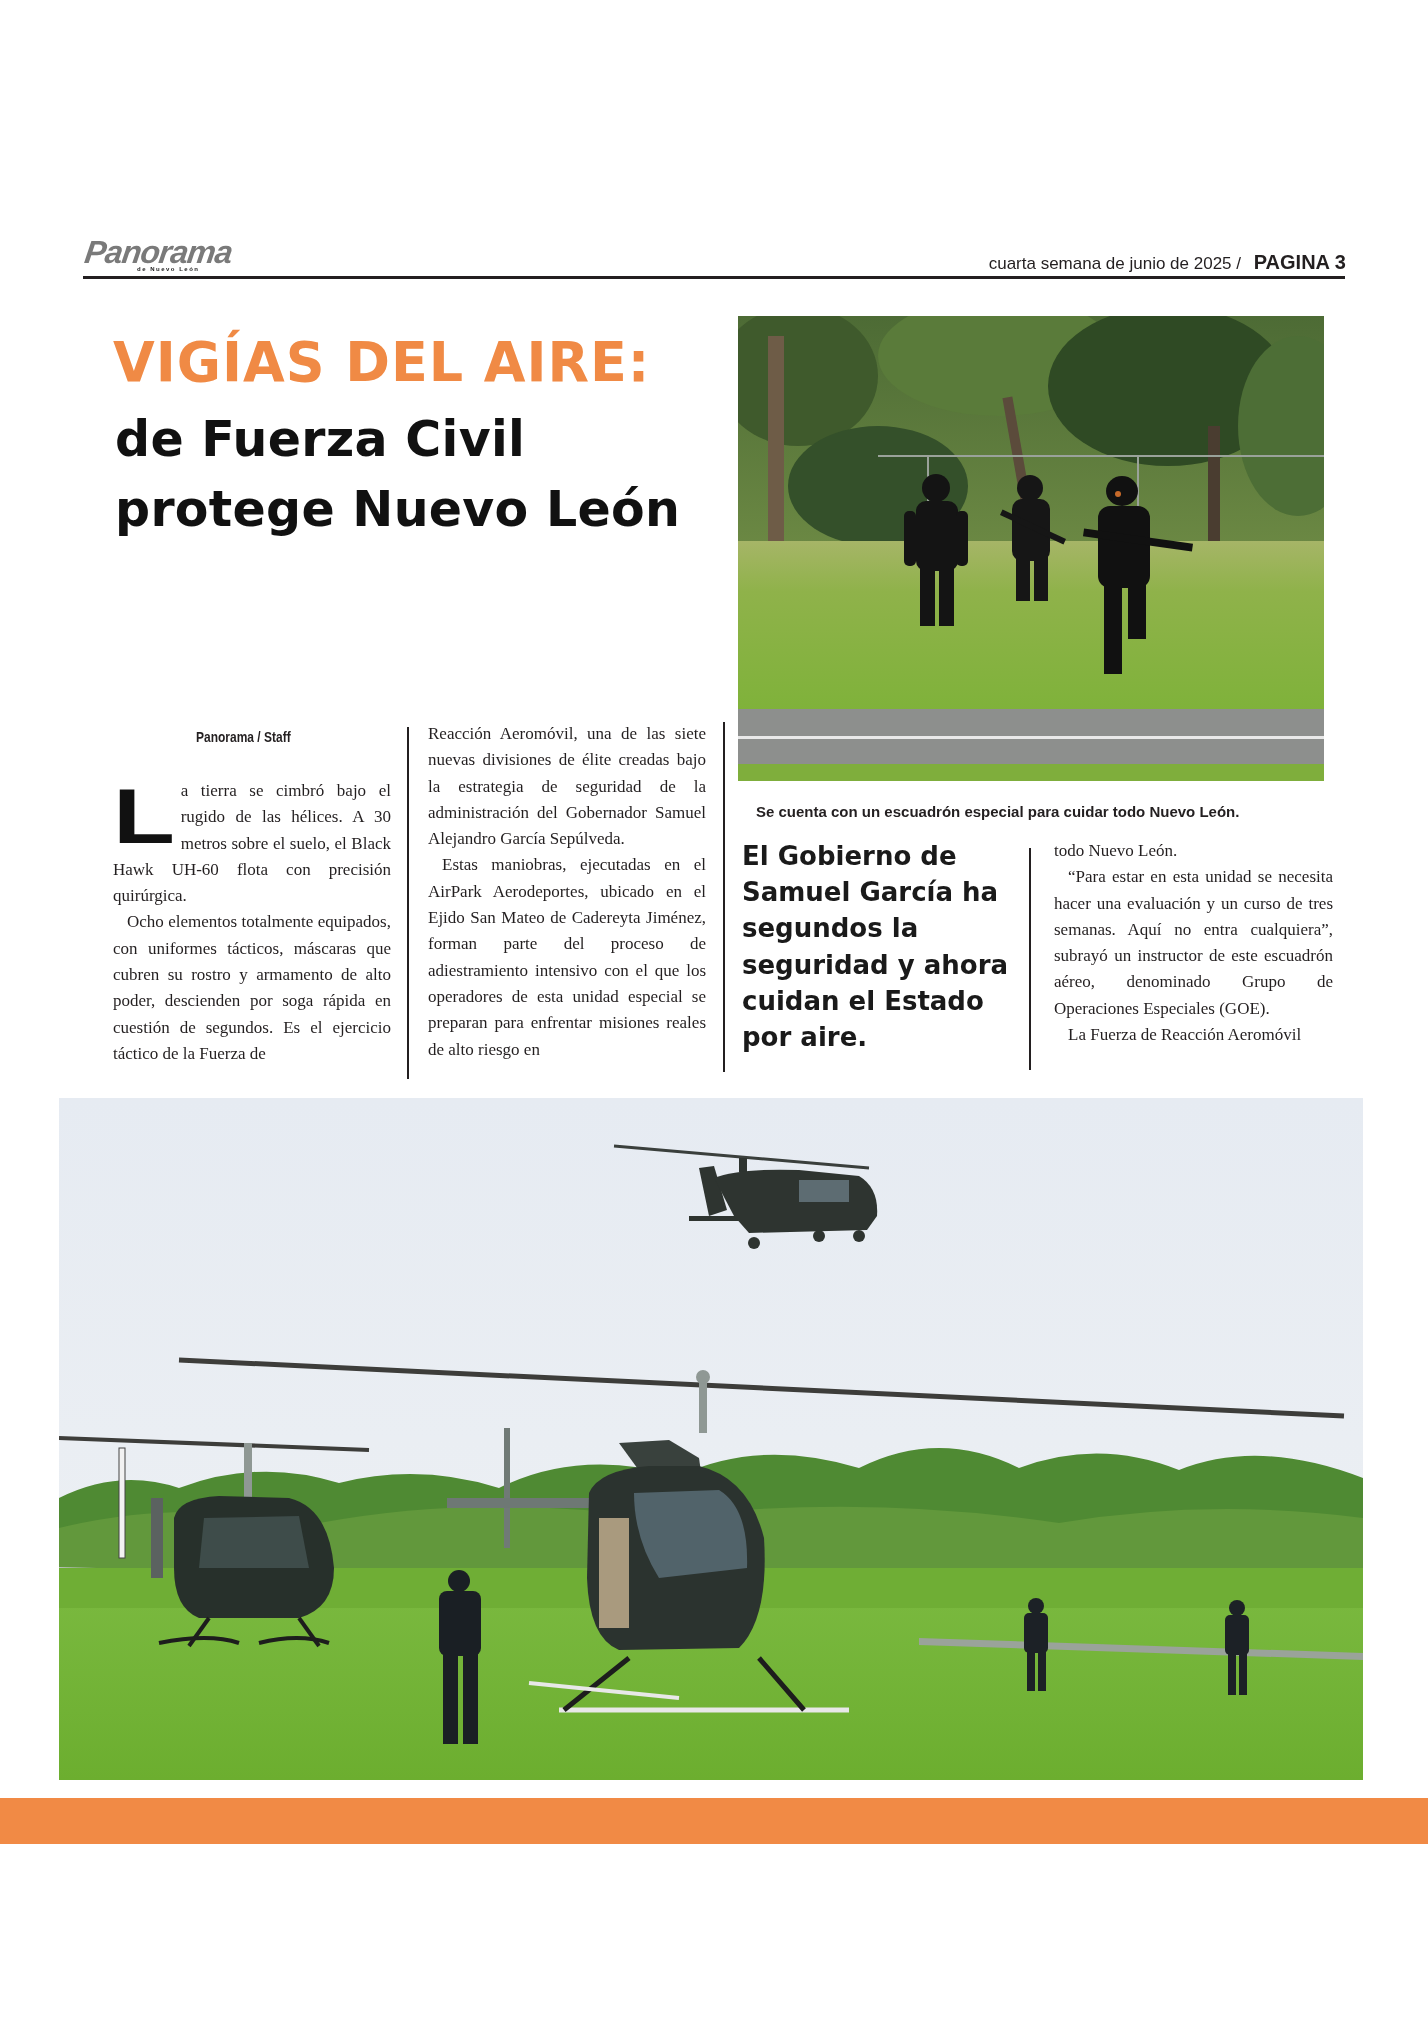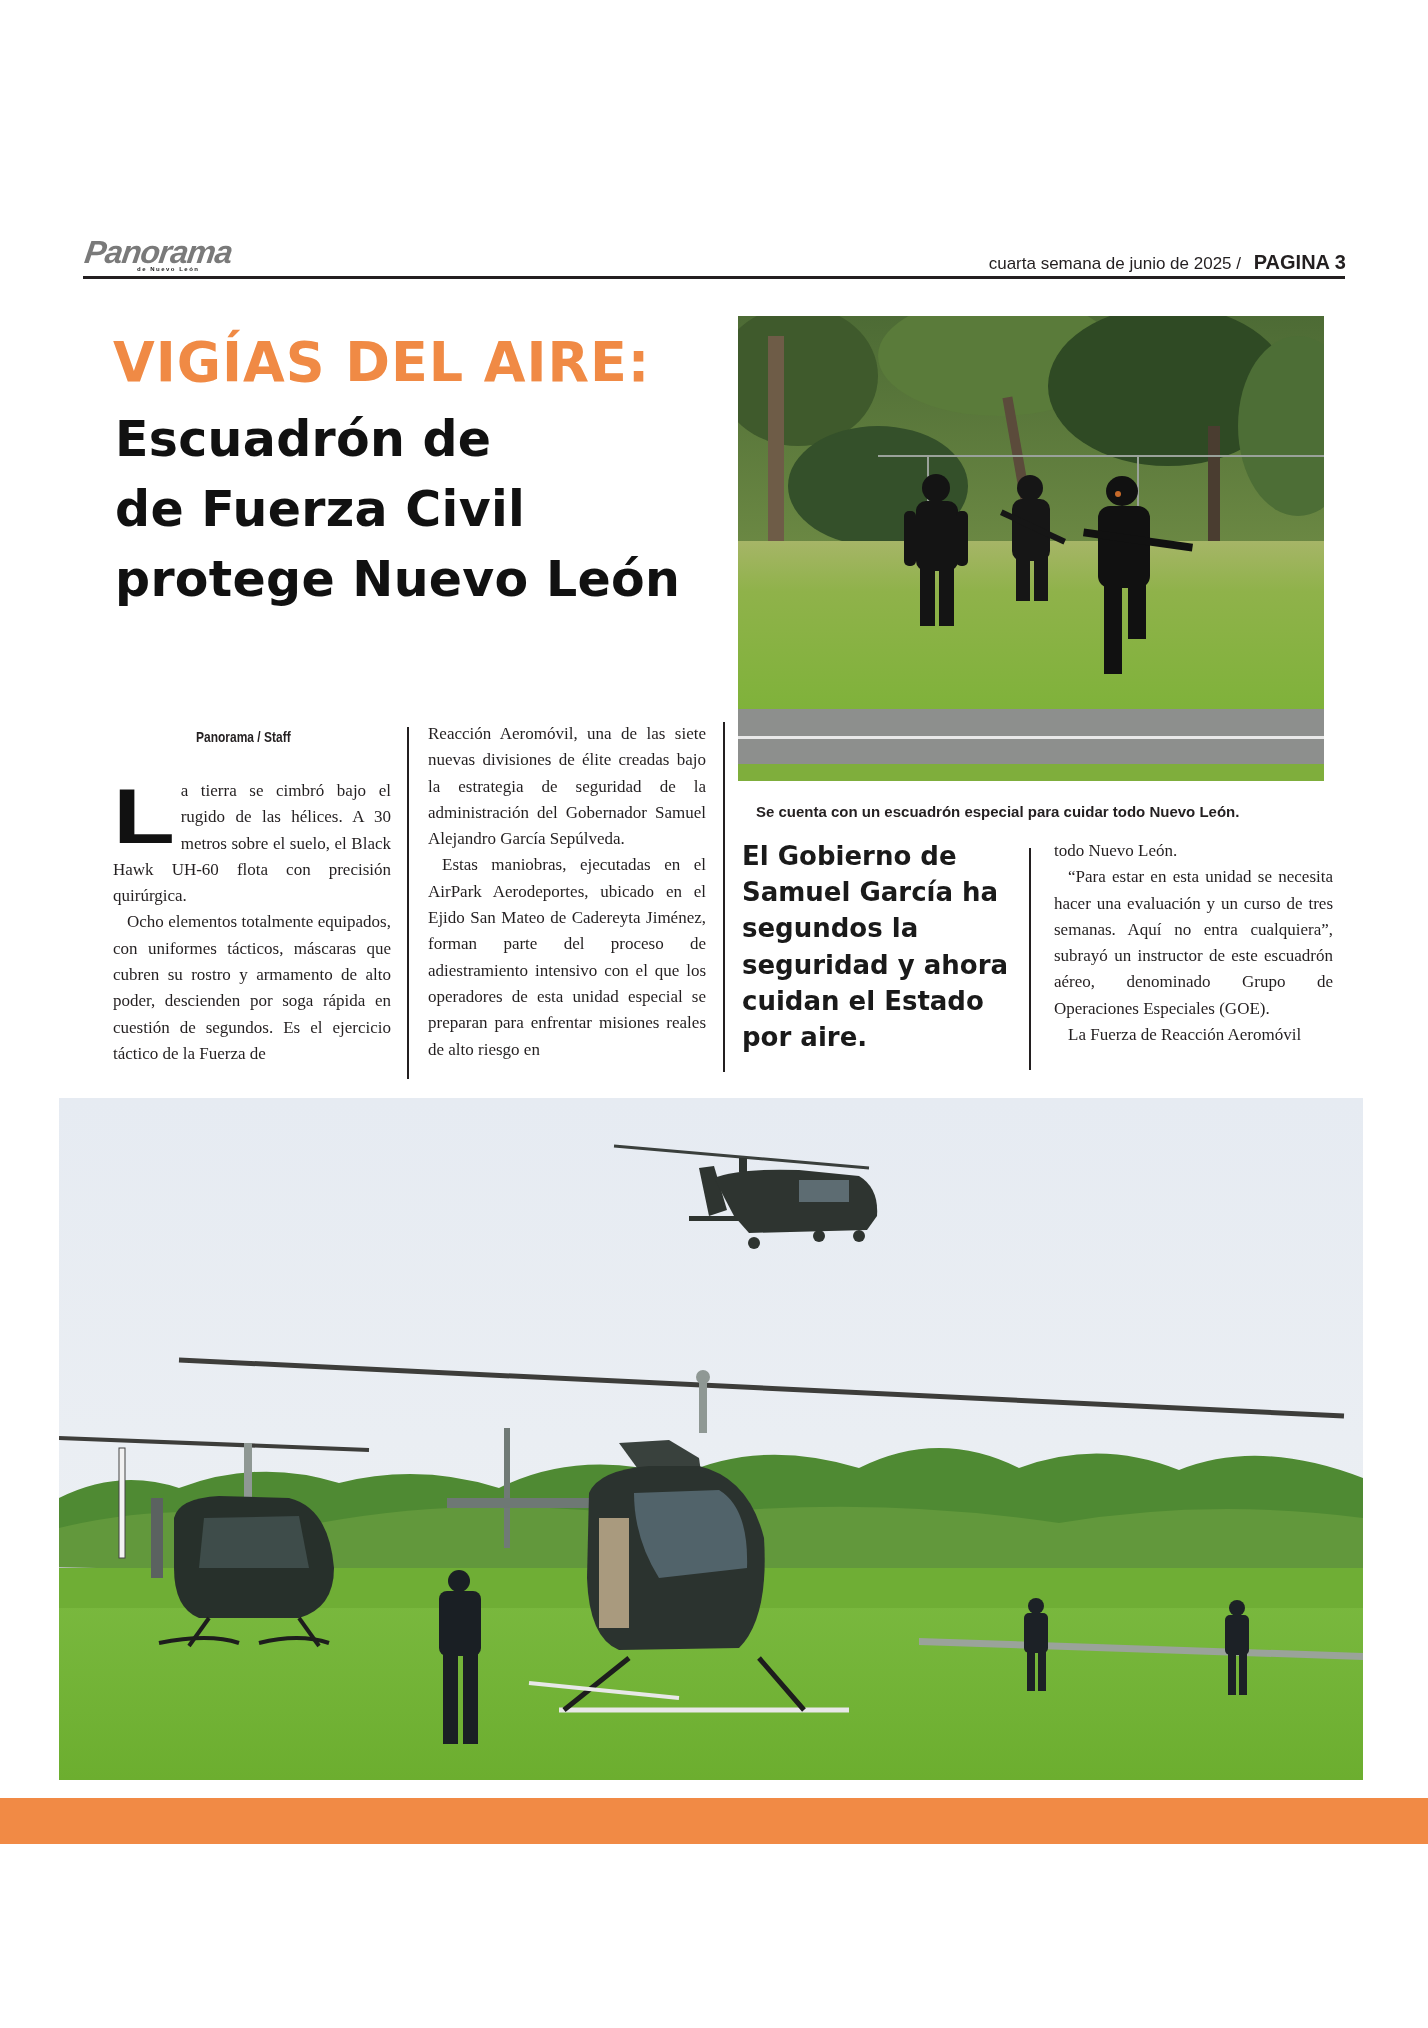--- a/index.html
+++ b/index.html
@@ -61,21 +61,20 @@
   </div>
   <div class="issue-info">
     <span>cuarta semana de junio de 2025 /</span>
     <span class="page-num">PAGINA 3</span>
   </div>
 </div>
 <div class="masthead-rule"></div>
 
 <div class="kicker">VIGÍAS DEL AIRE:</div>
 <h1 class="headline">
-  <span>Escuadrón de</span>
   <span>de Fuerza Civil</span>
   <span>protege Nuevo León</span>
 </h1>
 
 <div class="byline">Panorama / Staff</div>
 
 <div class="col col-1">
   <p class="no-indent"><span class="drop-cap">L</span><span>a tierra se cimbró bajo el rugido de las hélices. A 30 metros sobre el suelo, el Black Hawk UH-60 flota con precisión quirúrgica.</span></p>
   <p>Ocho elementos totalmente equipados, con uniformes tácticos, máscaras que cubren su rostro y armamento de alto poder, descienden por soga rápida en cuestión de segundos. Es el ejercicio táctico de la Fuerza de</p>
 </div>

